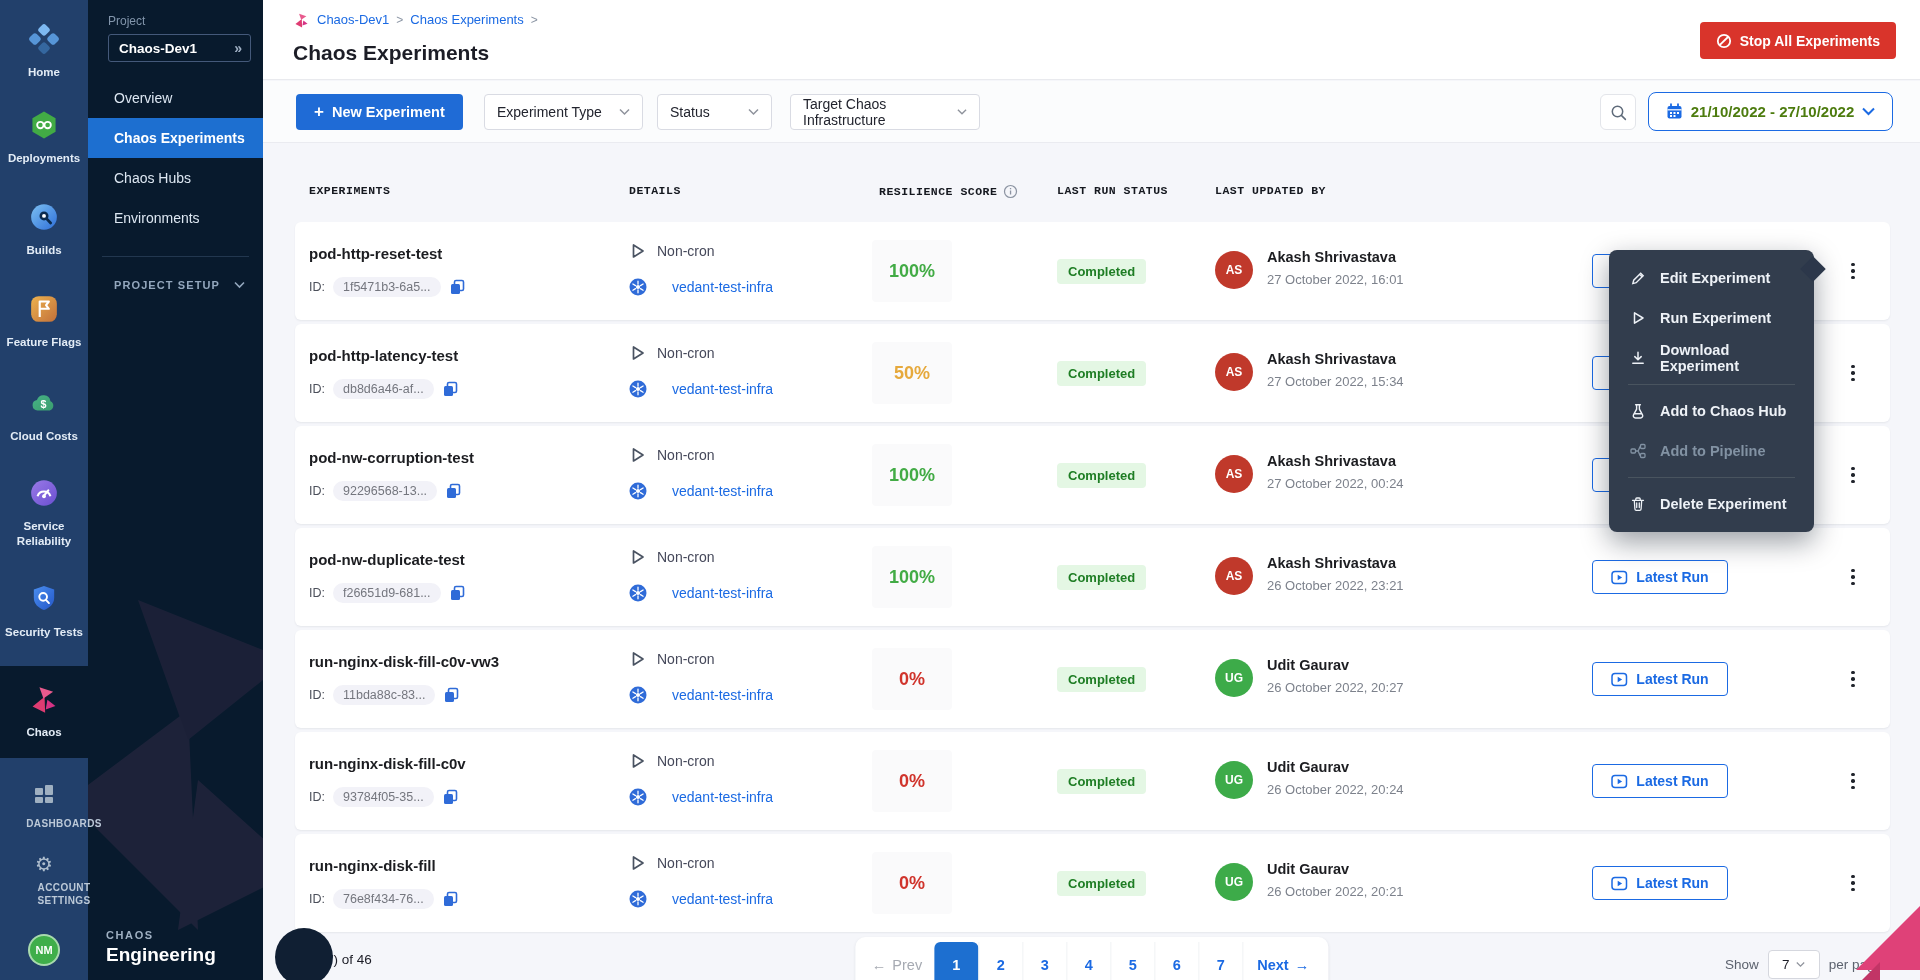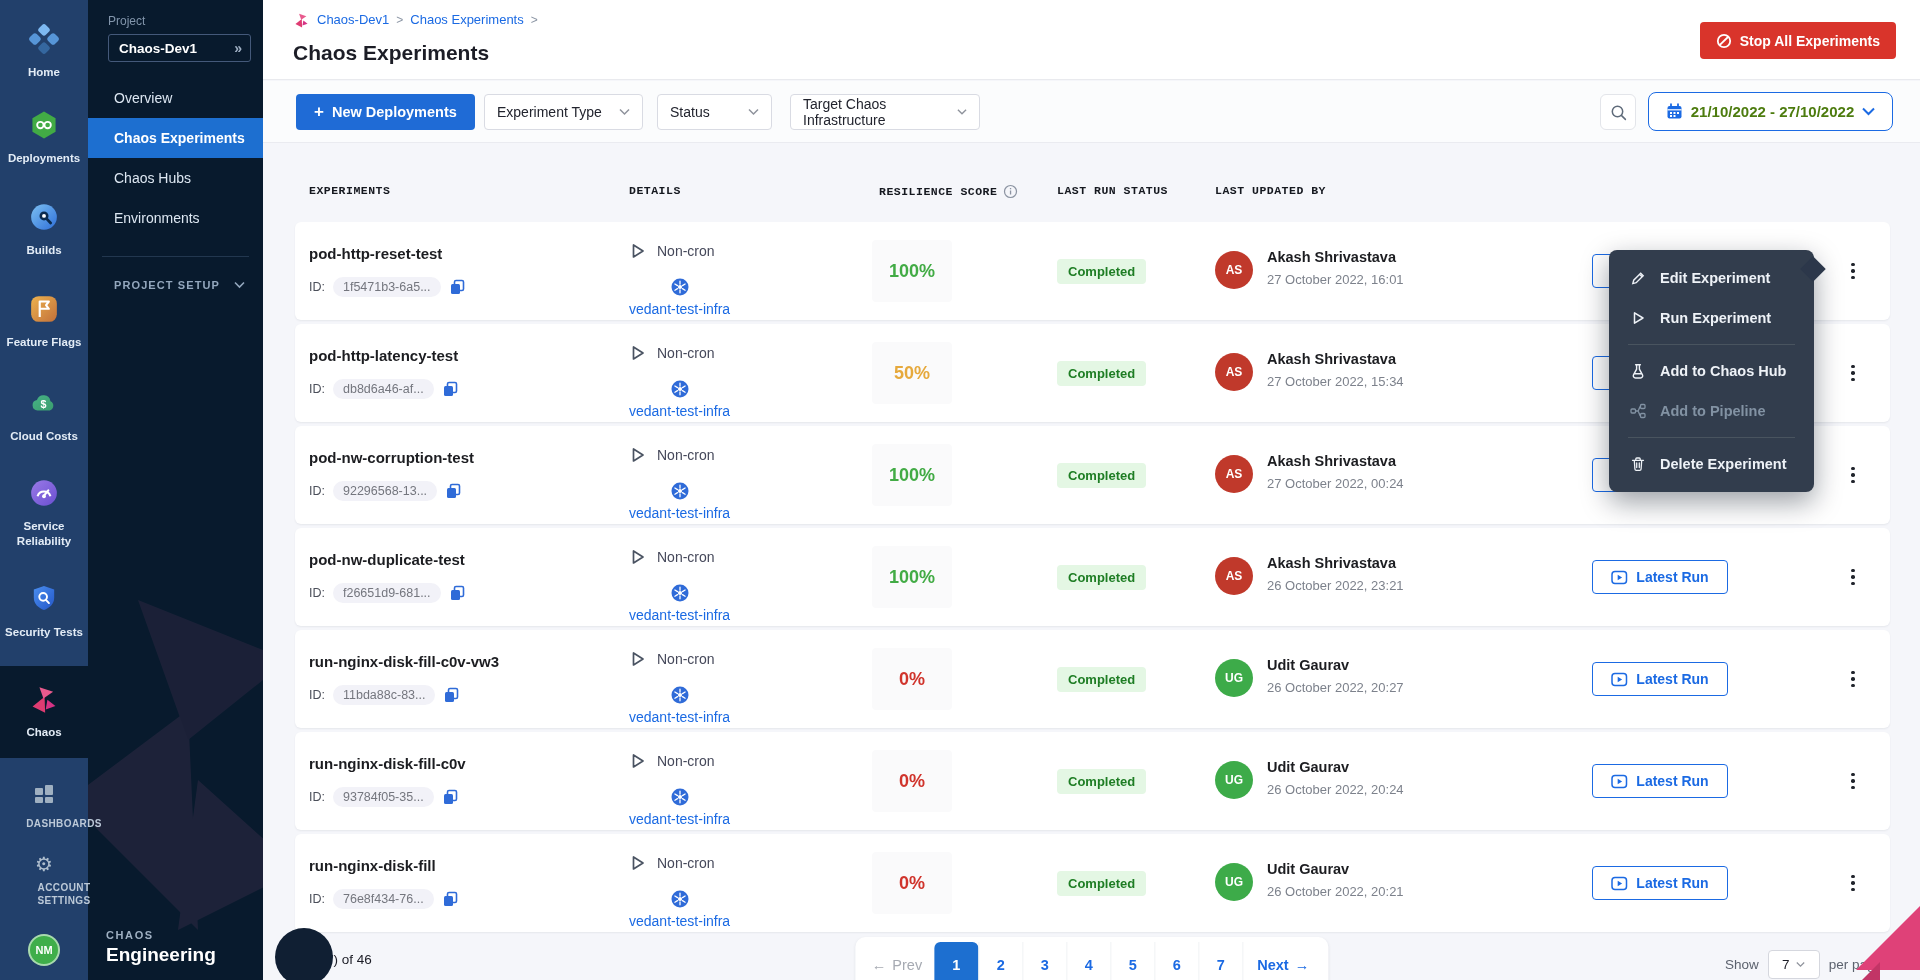--- a/index.html
+++ b/index.html
@@ -65,21 +65,21 @@
   .thead { position:absolute; top:184px; left:32px; right:30px; height:18px; }
   .th { position:absolute; font-size:11.5px; font-weight:700; letter-spacing:.5px; color:#15181f; display:flex; align-items:center; gap:6px;font-family:Liberation Mono, monospace; }
   .th-exp{left:14px}.th-det{left:334px}.th-score{left:584px}.th-status{left:762px}.th-user{left:920px}
   .rows { position:absolute; top:222px; left:32px; right:30px; }
   .card { position:relative; height:98px; margin-bottom:4px; background:#fff; border-radius:6px; box-shadow:0 1px 2px rgba(30,40,60,.07); }
   .exp-name { position:absolute; left:14px; top:23px; font-size:15px; font-weight:700; color:#1c1d21; cursor:pointer; }
   .exp-idrow { position:absolute; left:14px; top:55px; display:flex; align-items:center; gap:8px; }
   .id-label { font-size:12.5px; color:#4b4f5a; }
   .id-chip { background:#f2f2f8; border-radius:10px; padding:3px 10px; font-size:12.5px; color:#74767e; }
   .det-line1 { position:absolute; left:334px; top:20px; display:flex; align-items:center; gap:11px; font-size:14px; color:#45485a; }
-  .det-line2 { position:absolute; left:334px; top:56px; display:flex; align-items:center; gap:5px;flex-direction:column; }
+  .det-line2 { position:absolute; left:334px; top:56px; display:flex; align-items:center; gap:25px; }
   .infra-link { font-size:14px; color:#1b6ae3; text-decoration:none; cursor:pointer; }
   .score-box { position:absolute; left:577px; top:18px; width:80px; height:62px; background:#fafafb; border-radius:4px;
     display:flex; align-items:center; justify-content:center; font-size:18px; font-weight:700; }
   .score-green{color:#42ab45}.score-yellow{color:#e6a93c}.score-red{color:#d0342c}
   .badge { position:absolute; left:762px; top:37px; background:#e4f7e4; color:#1e7d24; font-size:13px; font-weight:600;
     padding:5px 11px; border-radius:4px; }
   .avatar { position:absolute; left:920px; top:29px; width:38px; height:38px; border-radius:50%;
     display:flex; align-items:center; justify-content:center; color:#fff; font-size:12px; font-weight:700; }
   .uname { position:absolute; left:972px; top:27px; font-size:14.5px; font-weight:700; color:#1c1d21; }
   .udate { position:absolute; left:972px; top:50px; font-size:13px; color:#7d828c; }
@@ -306,21 +306,21 @@
         <circle cx="8" cy="8" r="6.2" fill="none" stroke="#fff" stroke-width="1.8"></circle>
         <path d="M3.9 11.9L12 4" stroke="#fff" stroke-width="1.8"></path>
         </svg>
       <span>Stop All Experiments</span>
     </button>
   </div>
 
   <div class="toolbar">
     <button class="new-btn">
       <span class="plus">+</span>
-      <span>New Deployments</span>
+      <span>New Experiment</span>
     </button>
     <div class="filter filter-1">
       <span>Experiment Type</span>
       <svg width="11" height="8" viewBox="0 0 11 8">
         <path d="M1 1.5l4.5 4.5L10 1.5" fill="none" stroke="#8f939c" stroke-width="1.5"></path>
         </svg>
     </div>
     <div class="filter filter-2">
       <span>Status</span>
       <svg width="11" height="8" viewBox="0 0 11 8">
@@ -697,20 +697,26 @@
         <path d="M2.8 13.6l.9-3.4 7-7 2.5 2.5-7 7-3.4.9zM9.6 4.3l2.4 2.4"></path>
         </svg>
       <span>Edit Experiment</span>
     </div>
     <div class="menu-item">
       <svg width="16" height="16" viewBox="0 0 16 16" stroke="currentColor" fill="none" stroke-width="1.5">
         <path d="M4.5 2.8v10.4l8.5-5.2z" stroke-linejoin="round"></path>
         </svg>
       <span>Run Experiment</span>
     </div>
+    <div class="menu-item">
+      <svg width="16" height="16" viewBox="0 0 16 16" stroke="currentColor" fill="none" stroke-width="1.5" stroke-linecap="round">
+        <path d="M8 2.2v7M4.8 6.6L8 9.8l3.2-3.2M2.8 13.2h10.4"></path>
+        </svg>
+      <span>Download Experiment</span>
+    </div>
     <div class="menu-divider"></div>
     <div class="menu-item">
       <svg width="16" height="16" viewBox="0 0 16 16" stroke="currentColor" fill="none" stroke-width="1.4" stroke-linecap="round">
         <path d="M5.6 1.8h4.8M6.6 1.8v4.4l-3.1 5.6a2.2 2.2 0 002 3.2h5a2.2 2.2 0 002-3.2L9.4 6.2V1.8M4.6 10.8h6.8"></path>
         </svg>
       <span>Add to Chaos Hub</span>
     </div>
     <div class="menu-item disabled">
       <svg width="16" height="16" viewBox="0 0 16 16" stroke="currentColor" fill="none" stroke-width="1.3">
         <rect x="1" y="6" width="4.5" height="4" rx="1"></rect>

